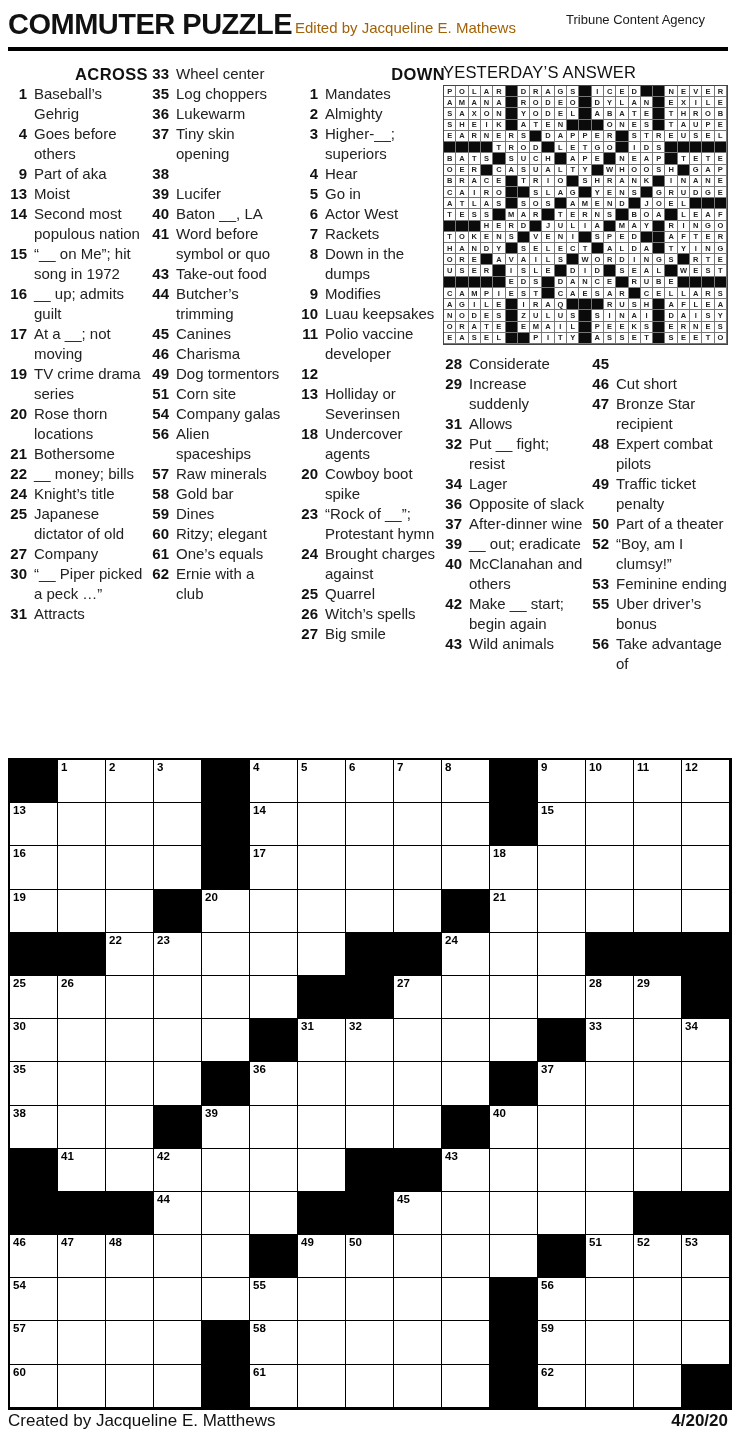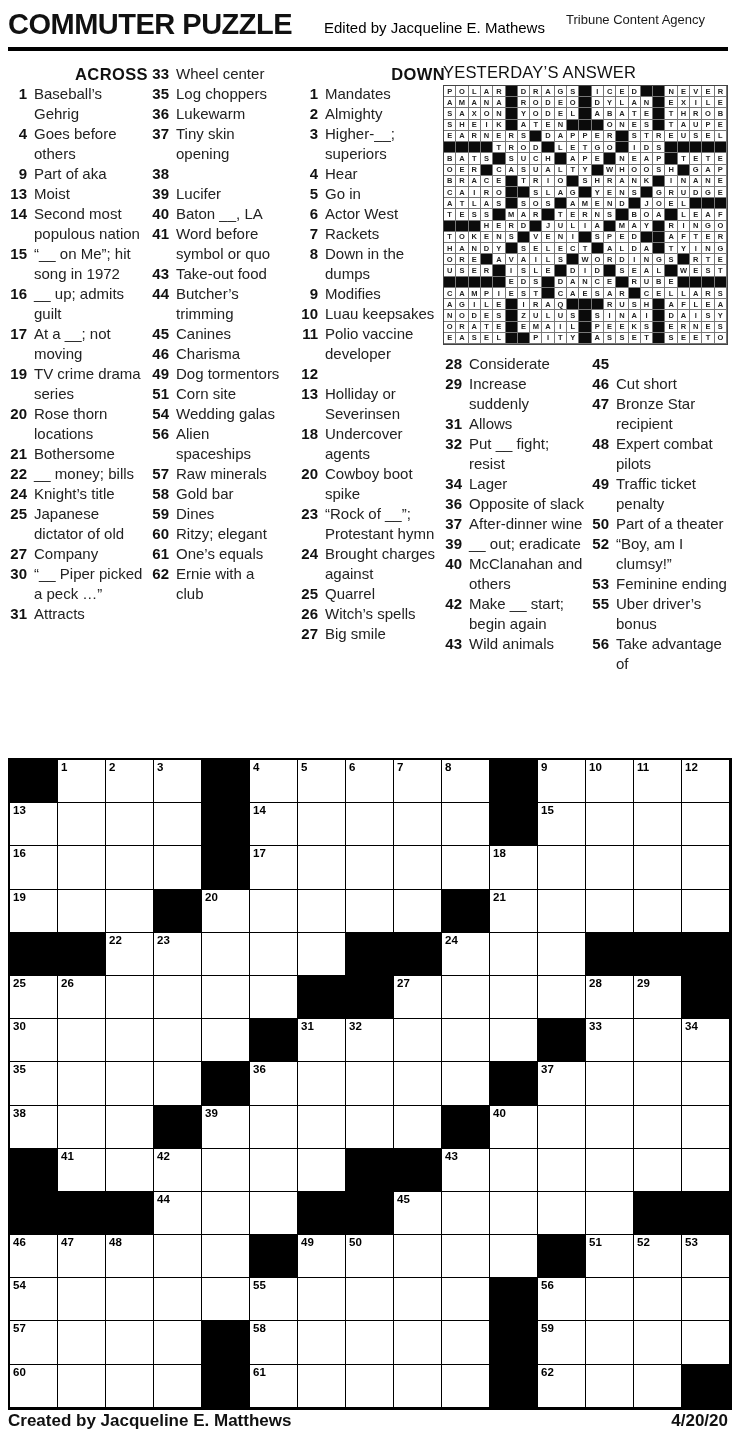--- a/index.html
+++ b/index.html
@@ -1,20 +1,20 @@
 <!DOCTYPE html>
 <html><head>
 <meta charset="utf-8">
 <style>
   *{margin:0;padding:0;box-sizing:border-box}
   html,body{width:736px;height:1441px}
   body{background:#fff;font-family:"Liberation Sans",sans-serif;color:#111;position:relative}
   .abs{position:absolute}
   #title{left:8px;top:8px;font-size:29px;font-weight:bold;letter-spacing:-0.5px}
-  #edited{left:324px;top:19px;font-size:15px;color:#000000}
+  #edited{left:295px;top:19px;font-size:15px;color:#a16207}
   #agency{left:566px;top:12px;font-size:13px;color:#1a1a1a}
   #rule{left:8px;top:47px;width:720px;height:4px;background:#000}
   .cluecol{position:absolute;font-size:15px;line-height:20px;color:#222}
   .colhead{font-weight:bold;text-align:right;font-size:16.5px;letter-spacing:.4px;color:#111}
   .clue{display:flex;align-items:flex-start}
   .clue .n{flex:0 0 26px;text-align:right;font-weight:bold;padding-right:7px;color:#111}
   .clue .t{flex:1}
   #col-a1{left:8px;top:64px;width:140px}
   #col-a2{left:150px;top:64px;width:133px}
   #col-d1{left:299px;top:64px;width:146px}
@@ -27,21 +27,21 @@
   .acell{border-right:1px solid #777;border-bottom:1px solid #777;font-size:7.5px;
          font-weight:bold;display:flex;align-items:center;justify-content:center;
          color:#222;overflow:hidden}
   .acell.black{background:#0b0b0b}
   #mgrid{left:8px;top:758px;display:grid;
          grid-template-columns:repeat(15,48px);grid-template-rows:repeat(15,43.2px);
          border:2px solid #000;background:#fff}
   .gcell{border-right:1.5px solid #000;border-bottom:1.5px solid #000;position:relative;background:#fff}
   .gcell.gblack{background:#000}
   .gcell .num{position:absolute;top:1px;left:3px;font-size:11.5px;font-weight:bold;line-height:12px;color:#000}
-  #credit{left:8px;top:1411px;font-size:17px;font-weight:bold}
+  #credit{left:8px;top:1411px;font-size:17px;font-weight:normal}
   #date{right:8px;top:1411px;font-size:17px;font-weight:bold;text-align:right}
 </style>
 </head>
 <body>
 
 <div>
 
   <div class="abs" id="title">COMMUTER PUZZLE</div>
   <div class="abs" id="edited">Edited by Jacqueline E. Mathews</div>
   <div class="abs" id="agency">Tribune Content Agency</div>
@@ -173,21 +173,21 @@
         <div class="clue">
           <span class="n">49</span>
           <span class="t">Dog tormentors</span>
         </div>
         <div class="clue">
           <span class="n">51</span>
           <span class="t">Corn site</span>
         </div>
         <div class="clue">
           <span class="n">54</span>
-          <span class="t">Wedding galas</span>
+          <span class="t">Company galas</span>
         </div>
         <div class="clue">
           <span class="n">56</span>
           <span class="t">Alien spaceships</span>
         </div>
         <div class="clue">
           <span class="n">57</span>
           <span class="t">Raw minerals</span>
         </div>
         <div class="clue">

